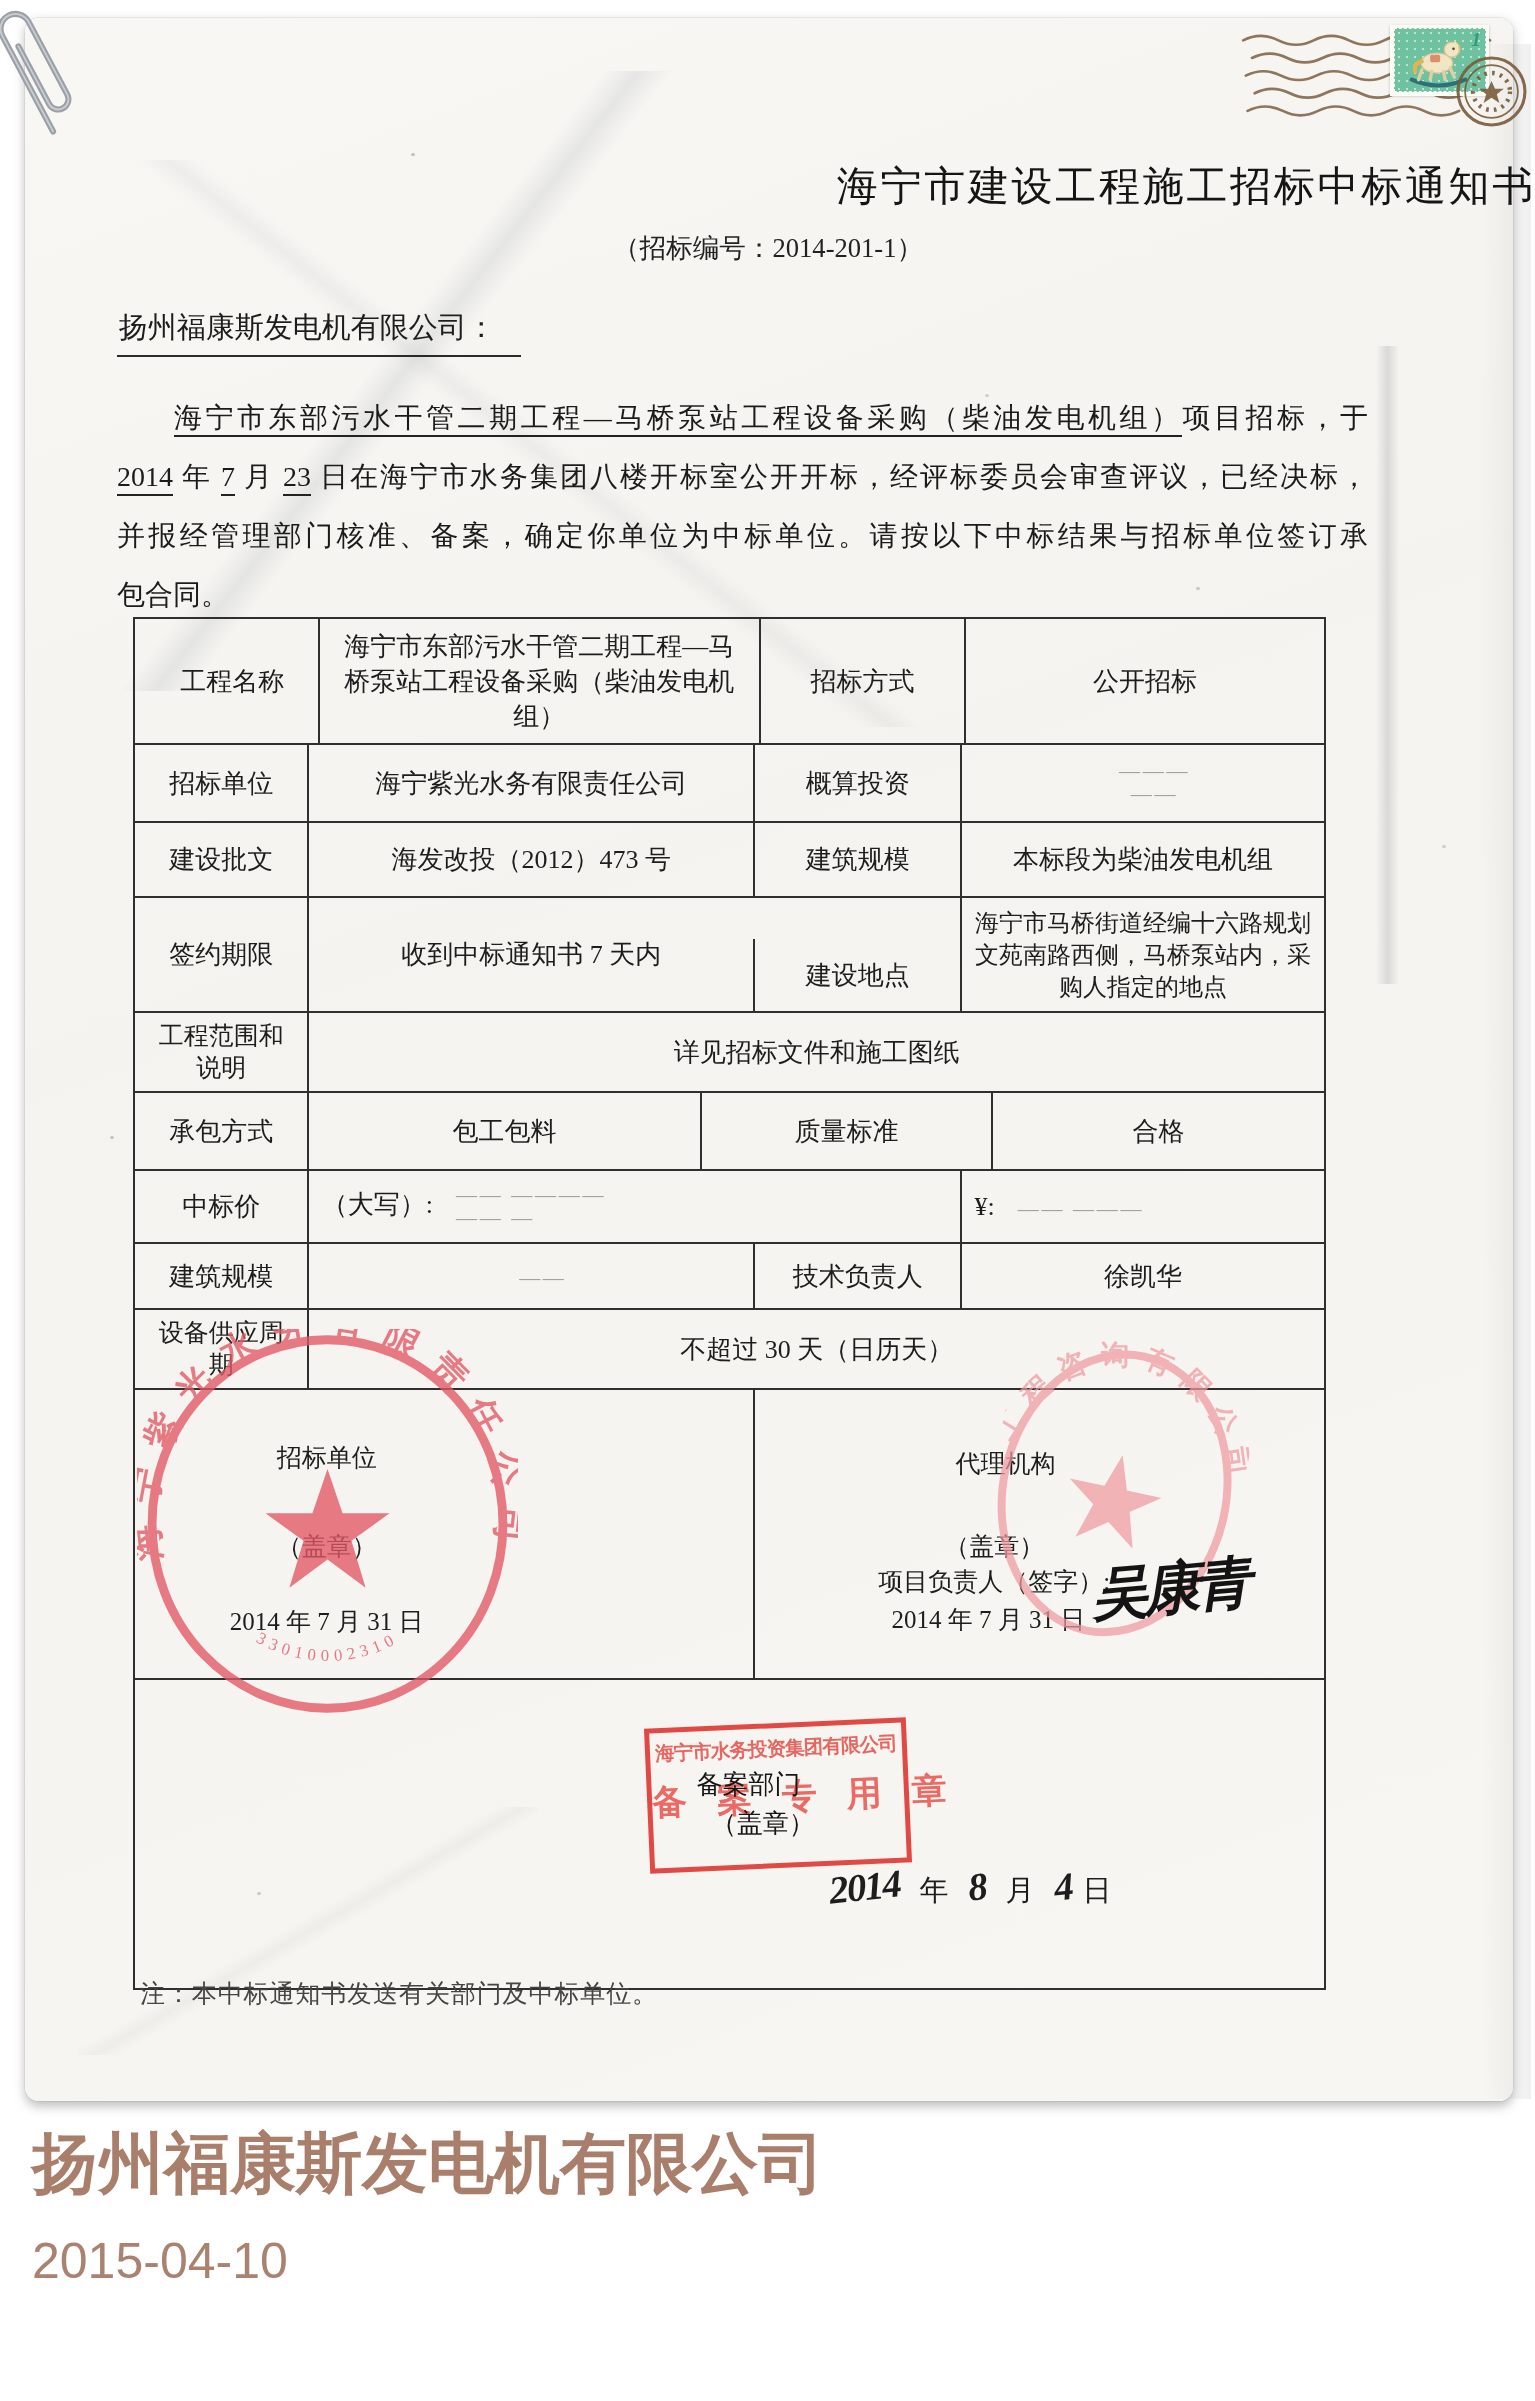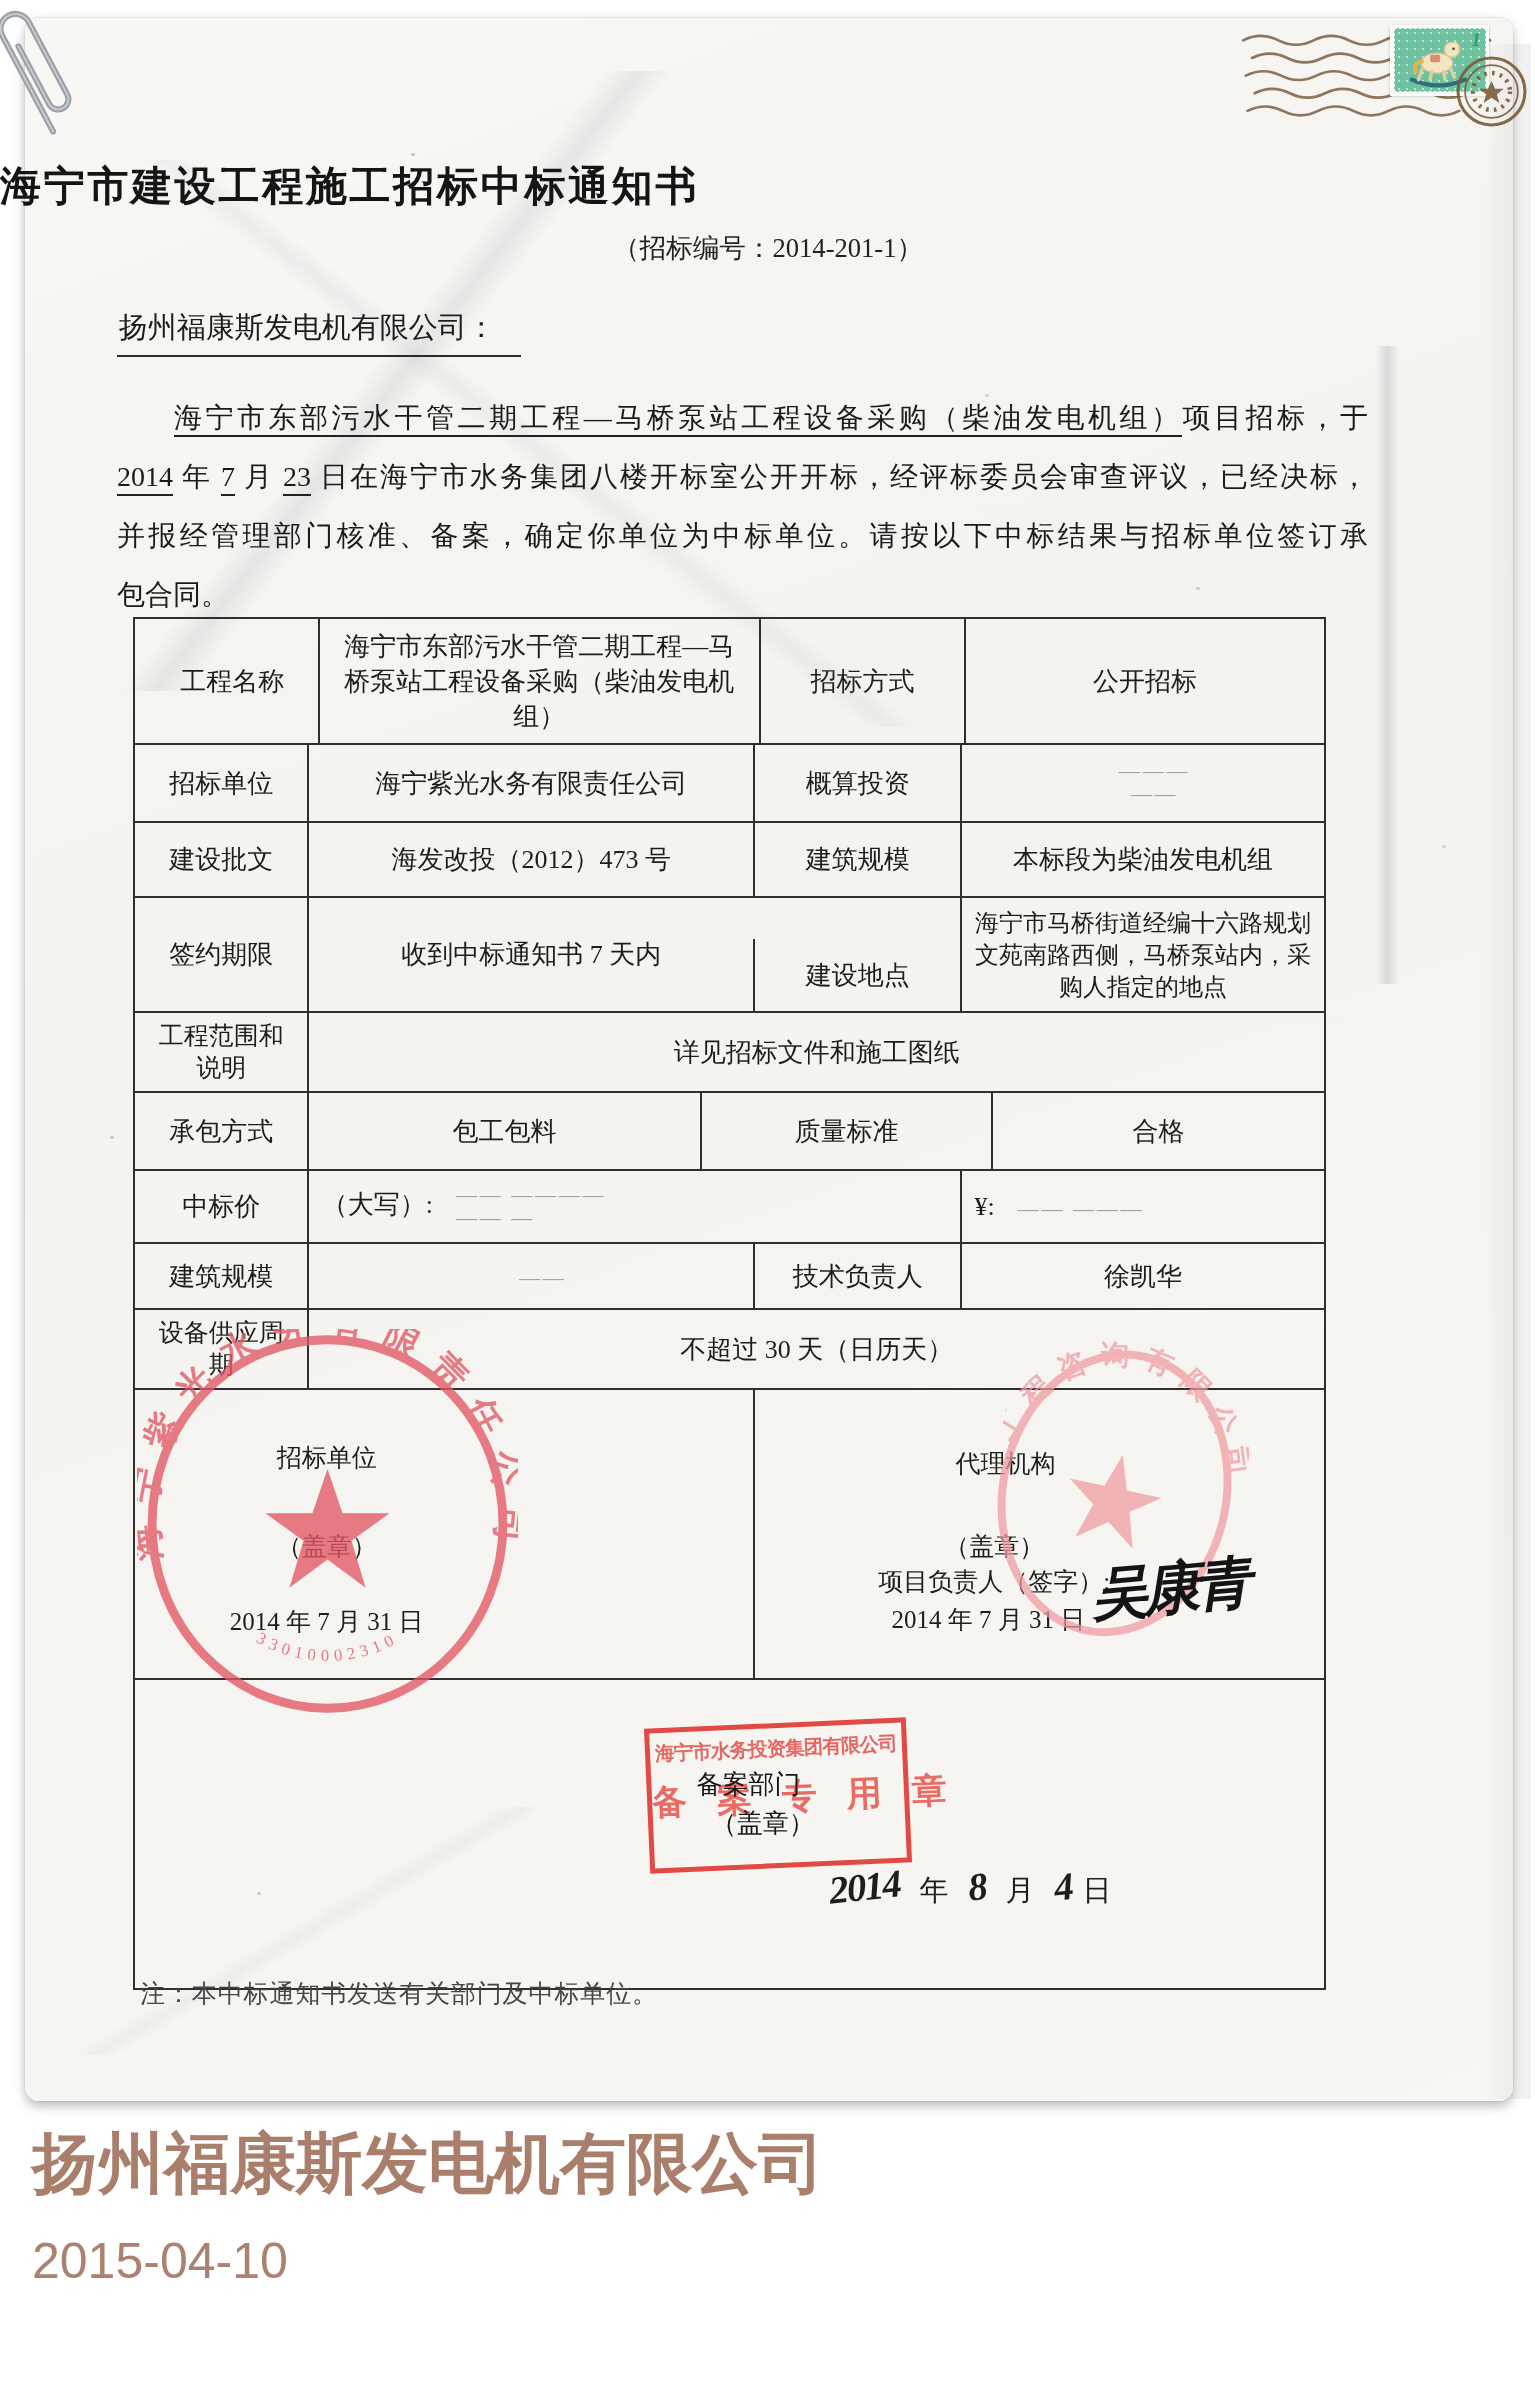--- a/index.html
+++ b/index.html
@@ -17,22 +17,22 @@
       background:linear-gradient(90deg,transparent,rgba(110,110,120,.20) 50%,transparent);}
   .c4{left:1457px;top:26.6px;width:49px;height:2055px;
       background:linear-gradient(90deg,transparent,rgba(0,0,0,.06));}
   .c5{left:53px;top:1789px;width:461px;height:248px;
       background:linear-gradient(150deg,transparent 47%,rgba(140,140,150,.08) 50%,transparent 53%);}
   .dust{position:absolute;left:0;top:0;width:3.5px;height:3.5px;border-radius:50%;background:transparent;
         box-shadow:386px 135px 0 rgba(80,80,95,.30),1171px 569px 0 rgba(80,80,95,.25),
                    85px 1118px 0 rgba(80,80,95,.28),1417px 827px 0 rgba(80,80,95,.22),
                    232px 1874px 0 rgba(80,80,95,.25),960px 376px 0 rgba(80,80,95,.22);}
   
-  .doc-title{position:absolute;left:0;right:0;top:159px;text-align:left;
-             font-size:41px;font-weight:bold;letter-spacing:2.7px;color:#151515;}
+  .doc-title{position:absolute;left:0;right:0;top:159px;text-align:right;
+             font-size:41px;font-weight:normal;letter-spacing:2.7px;color:#151515;}
   .doc-subtitle{position:absolute;left:0;right:0;top:230px;text-align:center;font-size:26.6px;color:#222;}
   .addressee{position:absolute;left:117px;top:308px;font-size:29px;
              border-bottom:2.2px solid #2a2a2a;padding:0 25px 7px 1.8px;}
   
   .intro{position:absolute;left:117px;top:388px;width:1251px;font-size:28px;line-height:59px;color:#1b1b1b;}
   .intro-line.fill{text-align:justify;text-align-last:justify;}
   .intro-line.indent{padding-left:57px;}
   .u{border-bottom:2.2px solid #222;padding-bottom:1.8px;}
   
   .tbl{position:absolute;left:133px;top:617px;width:1193px;border:2.2px solid #2f2f2f;box-sizing:border-box;}

